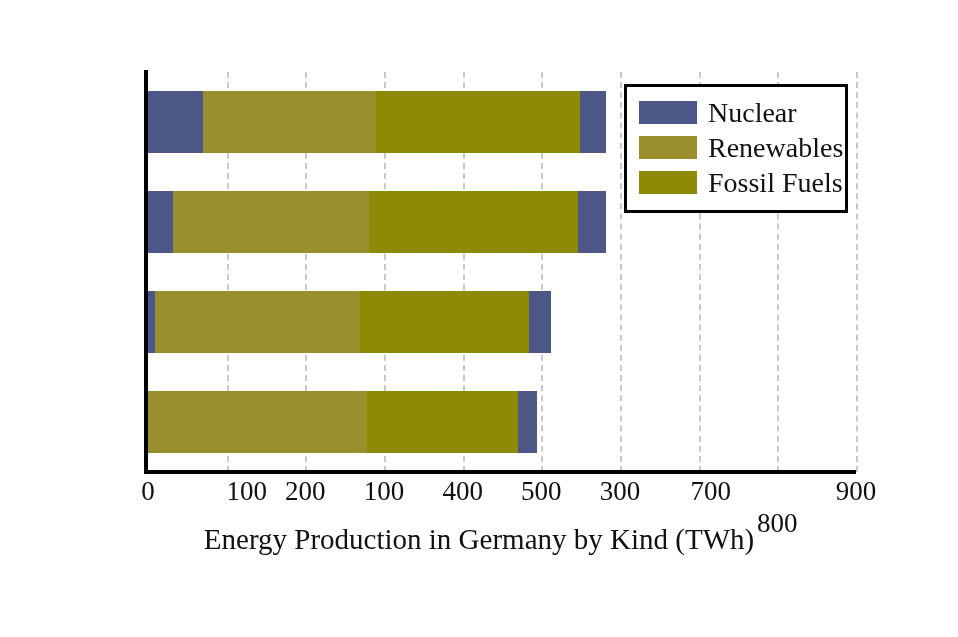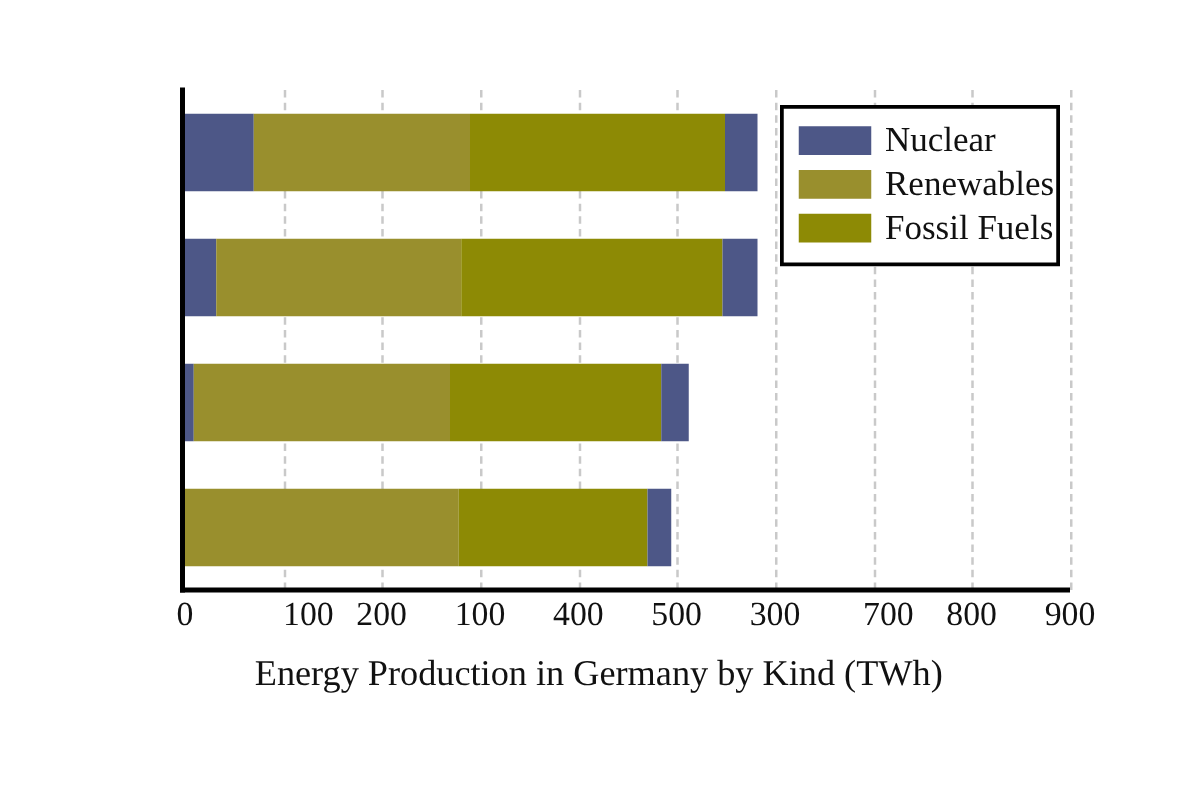--- a/index.html
+++ b/index.html
@@ -194,21 +194,21 @@
 
   <div id="x-ticks">
       <div class="xtick" style="left: 0px;">0</div>
       <div class="xtick" style="left: 78.6667px; margin-left: 20px;">100</div>
       <div class="xtick" style="left: 157.333px;">200</div>
       <div class="xtick" style="left: 236px;">100</div>
       <div class="xtick" style="left: 314.667px;">400</div>
       <div class="xtick" style="left: 393.333px;">500</div>
       <div class="xtick" style="left: 472px;">300</div>
       <div class="xtick" style="left: 550.667px; margin-left: 12px;">700</div>
-      <div class="xtick" style="left: 629.333px;">800</div>
+      <div class="xtick" style="left: 629.333px; margin-top: 32px;">800</div>
       <div class="xtick" style="left: 708px;">900</div>
     </div>
 
   <div id="x-axis-title">Energy Production in Germany by Kind (TWh)</div>
 
   <div id="legend">
       <div class="legend-item">
         <div class="legend-swatch" style="background: rgb(77, 87, 135);"></div>
         <div class="legend-label">Nuclear</div>
       </div>

